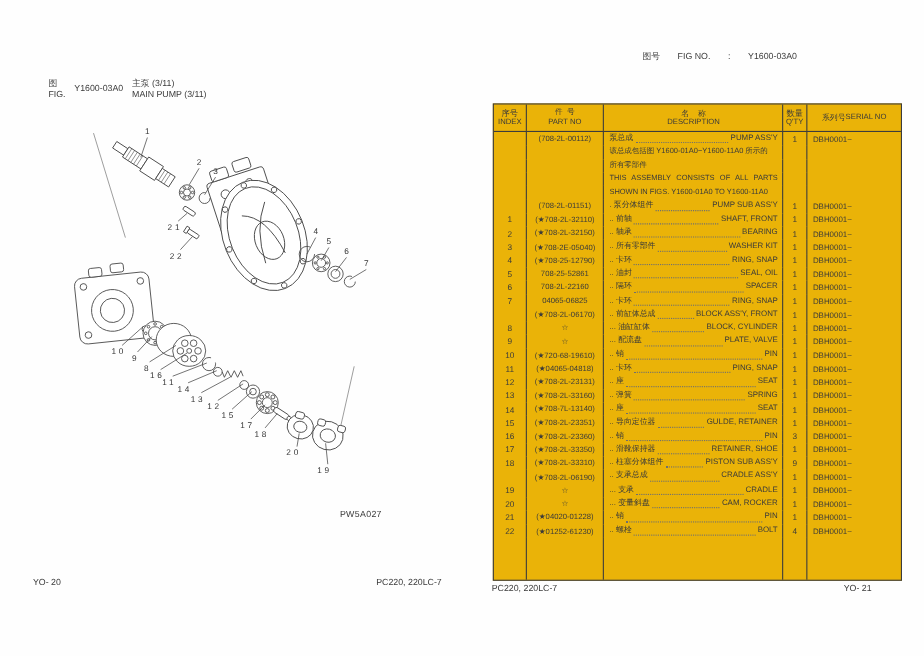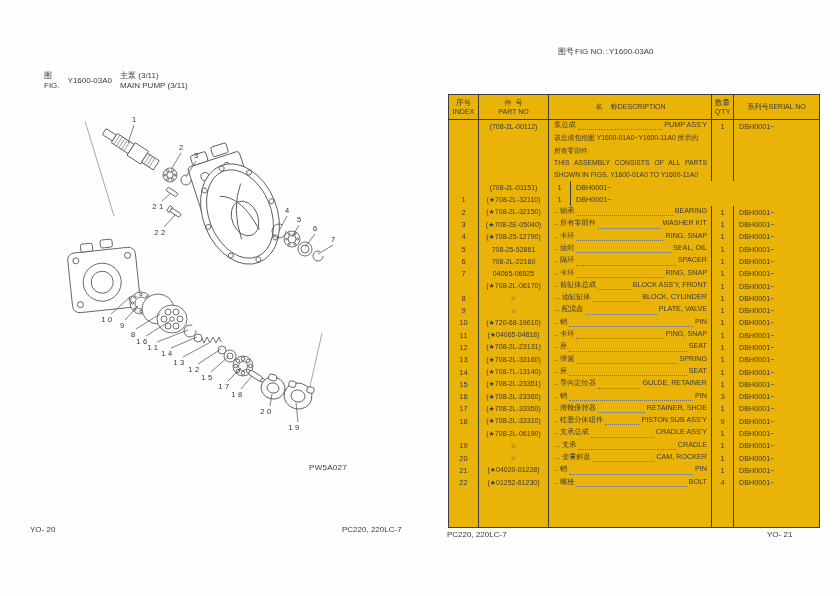--- a/index.html
+++ b/index.html
@@ -17,21 +17,21 @@
   .diagram-svg{position:absolute;left:0;top:0;width:430px;height:596px;}
   .diagram-svg text{font-family:"Liberation Sans","DejaVu Sans",sans-serif;}
   .drawing-code{position:absolute;left:298px;top:463px;font-size:8px;letter-spacing:.3px;margin-left:11px;}
   .foot{position:absolute;font-size:8px;white-space:nowrap;}
   .fl-left{left:30px;top:525px;}
   .fl-right{left:342px;top:525px;}
   .fr-left{left:447px;top:530px;}
   .fr-right{left:767px;top:530px;text-align:right;}
 
   
-  .fig-ref{position:absolute;left:558px;top:46px;font-size:8px;display:flex;gap:1px;align-items:baseline;}
+  .fig-ref{position:absolute;left:584px;top:46px;font-size:8px;display:flex;gap:16px;align-items:baseline;}
   .parts-table{
     position:absolute;left:448px;top:94px;width:372px;height:434px;
     border:1px solid #3c3c3c;box-sizing:border-box;
     display:flex;flex-direction:column;font-size:7.5px;background:#eab308;
   }
   .thead{display:flex;flex:0 0 24px;height:24px;border-bottom:1px solid #3c3c3c;}
   .th{display:flex;flex-direction:column;align-items:center;justify-content:center;
       border-right:1px solid #3c3c3c;box-sizing:border-box;line-height:1.3;}
   .th span{white-space:pre;}
   .th .en{font-size:7px;}
@@ -287,21 +287,21 @@
   <div class="parts-table">
     <div class="thead">
       <div class="th c-index">
         <span>序号</span>
         <span class="en">INDEX</span>
       </div>
       <div class="th c-part">
         <span>件  号</span>
         <span class="en">PART NO</span>
       </div>
-      <div class="th c-desc" style="flex-direction:row;align-items:center;">
+      <div class="th c-desc" style="flex-direction:column;align-items:center;">
         <span>名    称</span>
         <span class="en">DESCRIPTION</span>
       </div>
       <div class="th c-qty">
         <span>数量</span>
         <span class="en">Q'TY</span>
       </div>
       <div class="th c-serial" style="flex-direction:row;align-items:center;padding-left:0;">
         <span>系列号</span>
         <span class="en">SERIAL NO</span>
@@ -351,26 +351,36 @@
           <div class="td c-part"></div>
           <div class="td c-desc">
             <span class="note">SHOWN IN FIGS. Y1600-01A0 TO Y1600-11A0</span>
           </div>
           <div class="td c-qty"></div>
           <div class="td c-serial"></div>
         </div>
         <div class="tr">
           <div class="td c-index"></div>
           <div class="td c-part">(708-2L-01151)</div>
+          <div class="td c-desc">
+            <span class="cn">. 泵分体组件</span>
+            <span class="leader"></span>
+            <span class="en">PUMP SUB ASS'Y</span>
+          </div>
           <div class="td c-qty">1</div>
           <div class="td c-serial">DBH0001~</div>
         </div>
         <div class="tr">
           <div class="td c-index">1</div>
           <div class="td c-part">(★708-2L-32110)</div>
+          <div class="td c-desc">
+            <span class="cn">.. 前轴</span>
+            <span class="leader"></span>
+            <span class="en">SHAFT, FRONT</span>
+          </div>
           <div class="td c-qty">1</div>
           <div class="td c-serial">DBH0001~</div>
         </div>
         <div class="tr">
           <div class="td c-index">2</div>
           <div class="td c-part">(★708-2L-32150)</div>
           <div class="td c-desc">
             <span class="cn">.. 轴承</span>
             <span class="leader"></span>
             <span class="en">BEARING</span>

